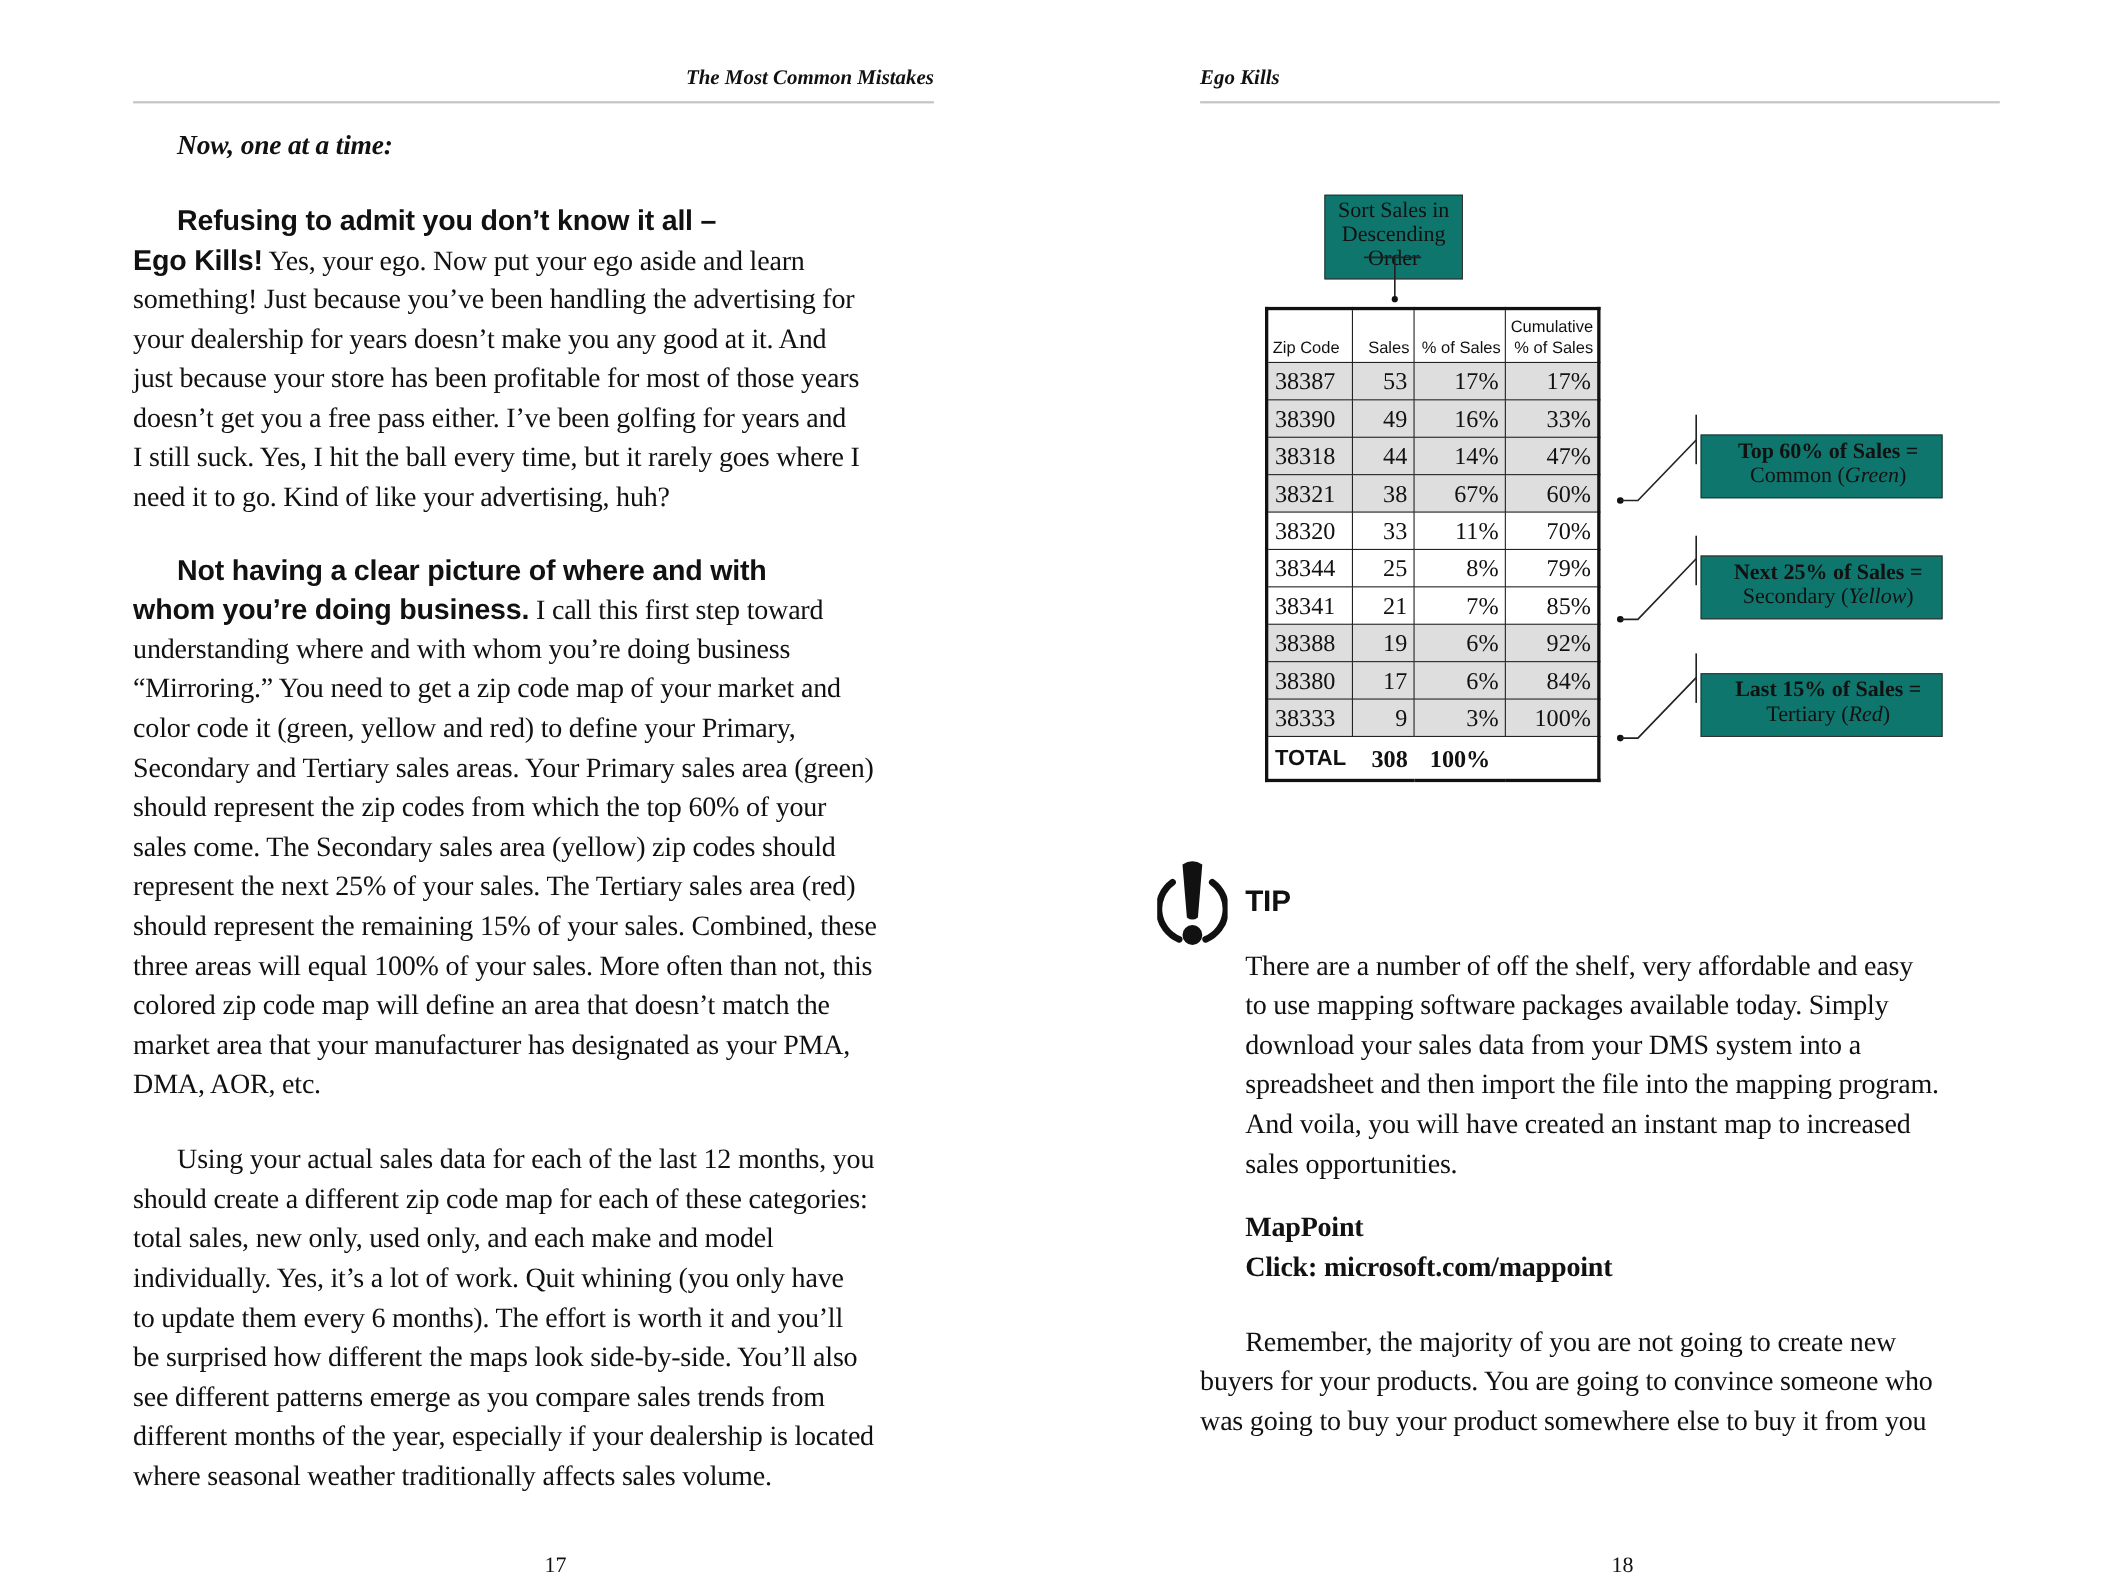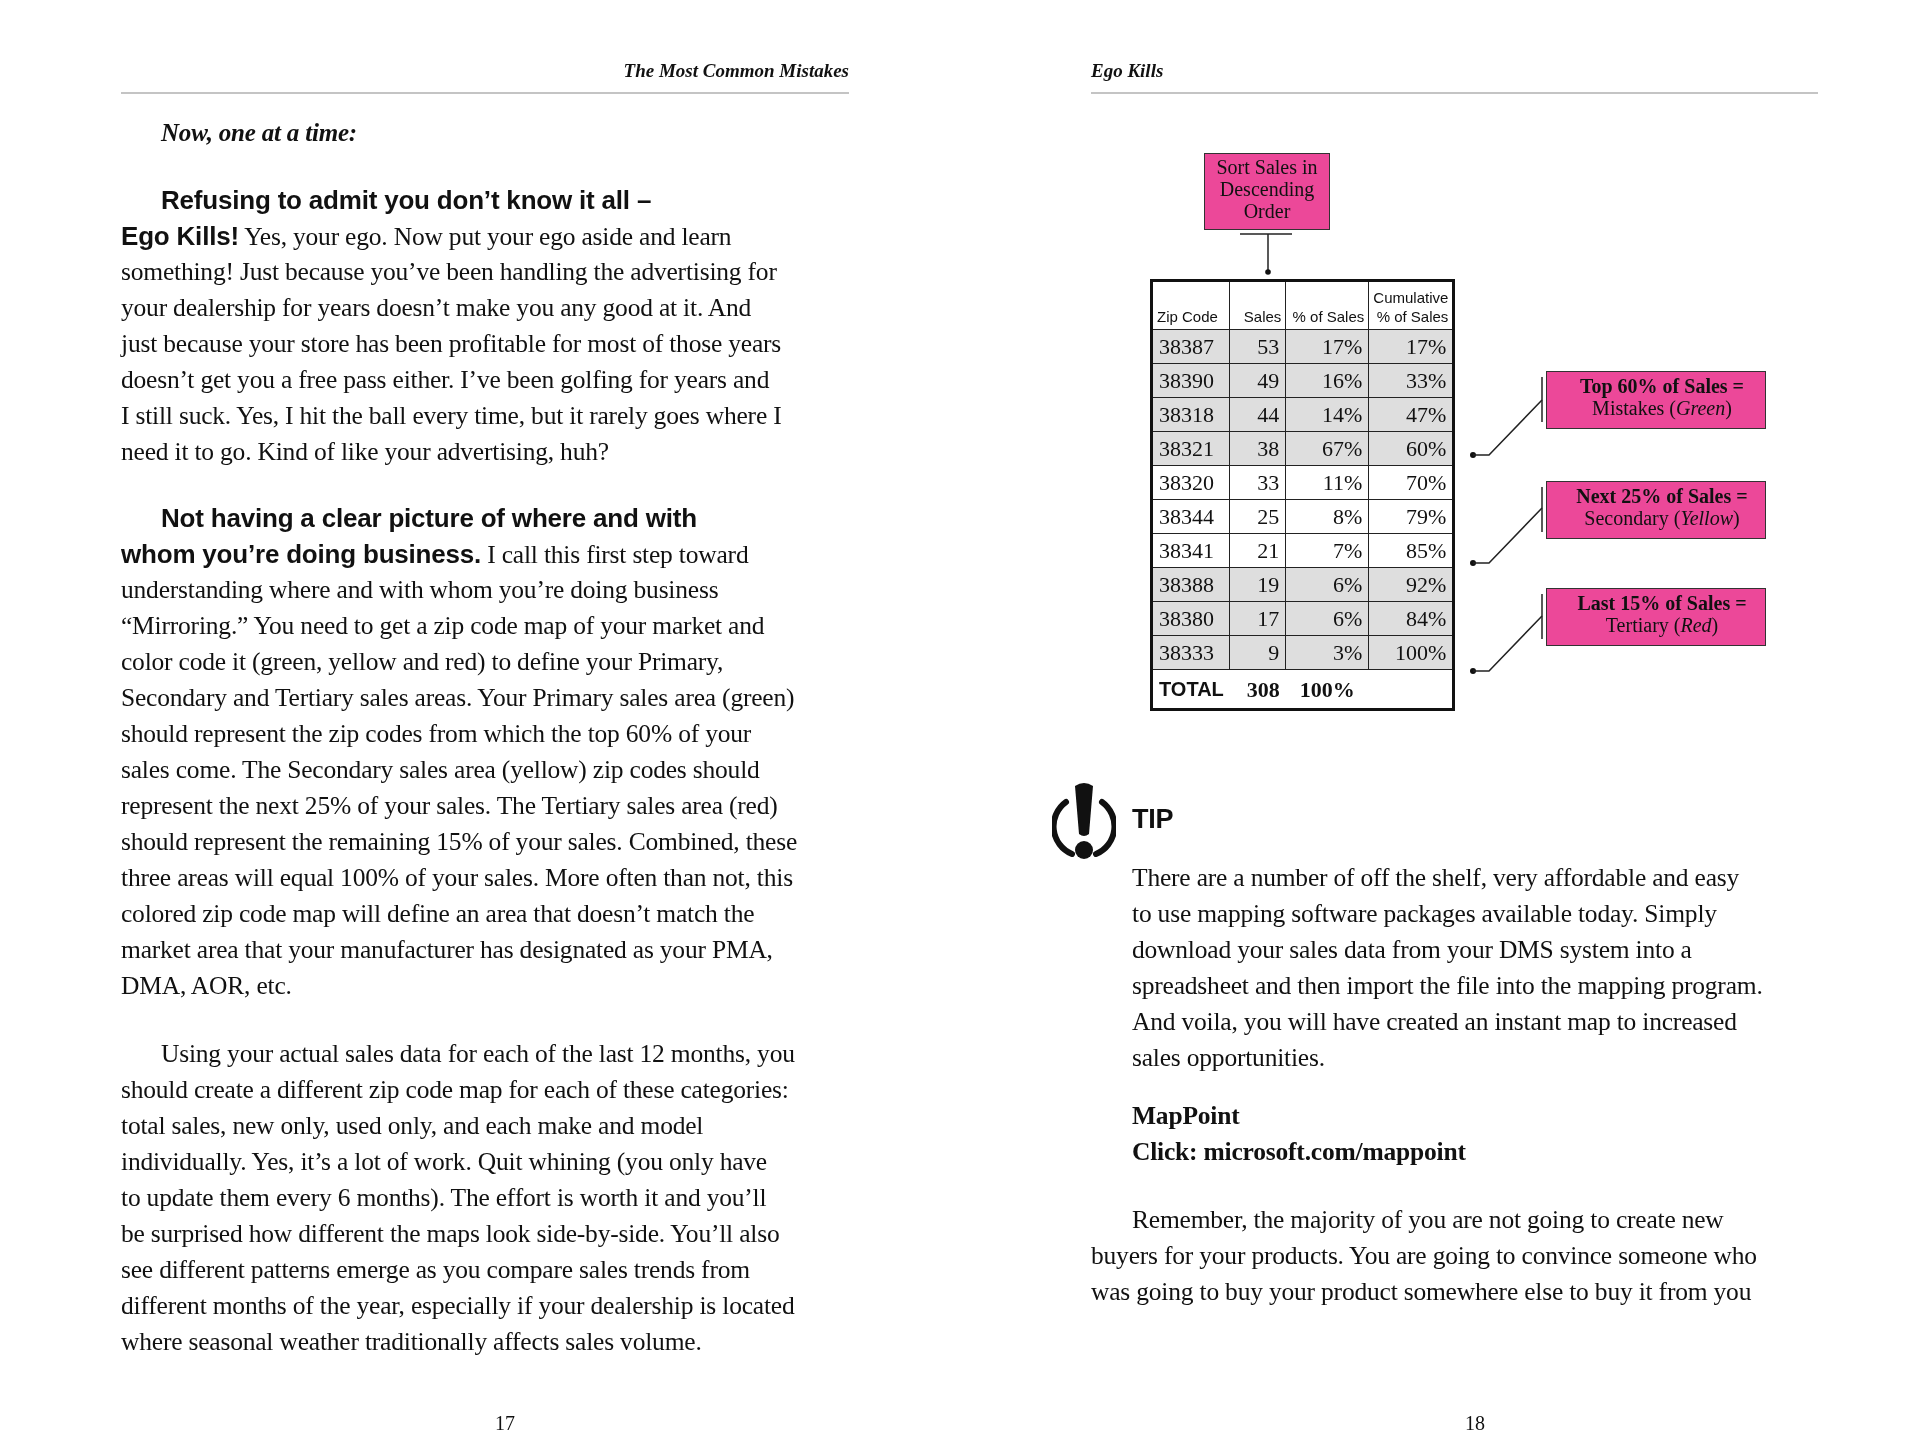--- a/index.html
+++ b/index.html
@@ -13,21 +13,21 @@
   .serif-bold { font-weight:bold; }
   .page-num { font-size:20px; }
   
   table.sales { position:absolute; left:1150px; top:279px; border-collapse:collapse; border:3px solid #111; font-size:20px; }
   table.sales th { font-family:"Liberation Sans", sans-serif; font-weight:normal; font-size:15px; line-height:19px; vertical-align:bottom; padding:2px 4px 3px 4px; border:1.5px solid #222; height:42px; }
   table.sales td { border:1.5px solid #222; height:33px; padding:0 6px; font-size:22px; line-height:33px; }
   table.sales td.num { text-align:right; }
   table.sales tr.shaded td { background:#dedede; }
   table.sales tr.total td { font-weight:bold; border-left:none; border-right:none; background:#fff; height:38px; }
   table.sales tr.total td.total-label { font-family:"Liberation Sans", sans-serif; font-size:20px; }
-  .box { position:absolute; border:1.5px solid #333; background:#ec4899; }
+  .box { position:absolute; border:1.5px solid #333; background:#0f766e;margin-top:24px; }
   .sort-box { left:1204px; top:153px; width:126px; height:77px; text-align:center; font-size:20px; line-height:22px; padding-top:2px; box-sizing:border-box; }
   .callout { width:220px; height:58px; box-sizing:border-box; padding:3px 0 0 12px; font-size:20px; line-height:22px;text-align:center; }
   .callout .cl1 { font-weight:bold; white-space:nowrap; }
   .callout .cl2 { white-space:nowrap; }
   .tip-label { font-family:"Liberation Sans", sans-serif; font-weight:900; font-size:27px; }
 </style>
 </head>
 <body>
 
 <div class="abs running-head" style="right:1071px; top:60px;margin-left:16px;">The Most Common Mistakes</div>
@@ -180,21 +180,21 @@
       <td class="total-label">TOTAL</td>
       <td class="num">308</td>
       <td style="text-align:left; padding-left:14px;">100%</td>
       <td></td>
     </tr>
   </tbody>
 </table>
 
 <div class="box callout" style="left:1546px; top:371px;">
   <div class="cl1">Top 60% of Sales =</div>
-  <div class="cl2"><span>Mistakes (</span><i>Green</i><span>)</span></div>
+  <div class="cl2"><span>Common (</span><i>Green</i><span>)</span></div>
 </div>
 <div class="box callout" style="left:1546px; top:481px;">
   <div class="cl1">Next 25% of Sales =</div>
   <div class="cl2"><span>Secondary (</span><i>Yellow</i><span>)</span></div>
 </div>
 <div class="box callout" style="left:1546px; top:588px;">
   <div class="cl1">Last 15% of Sales =</div>
   <div class="cl2"><span>Tertiary (</span><i>Red</i><span>)</span></div>
 </div>
 

